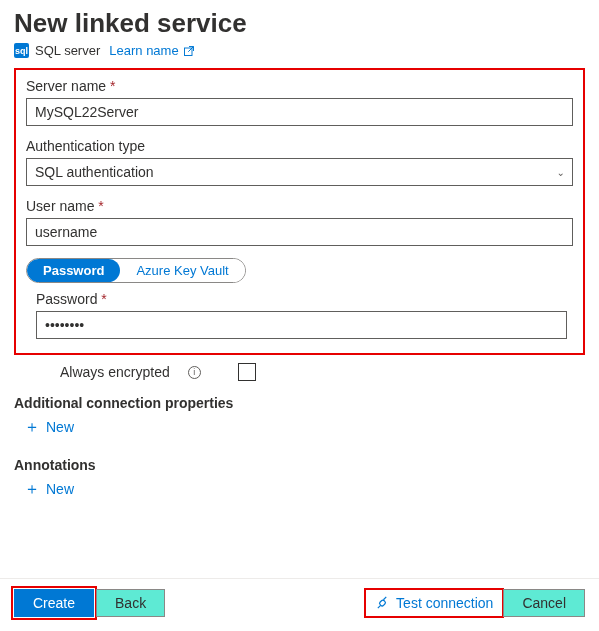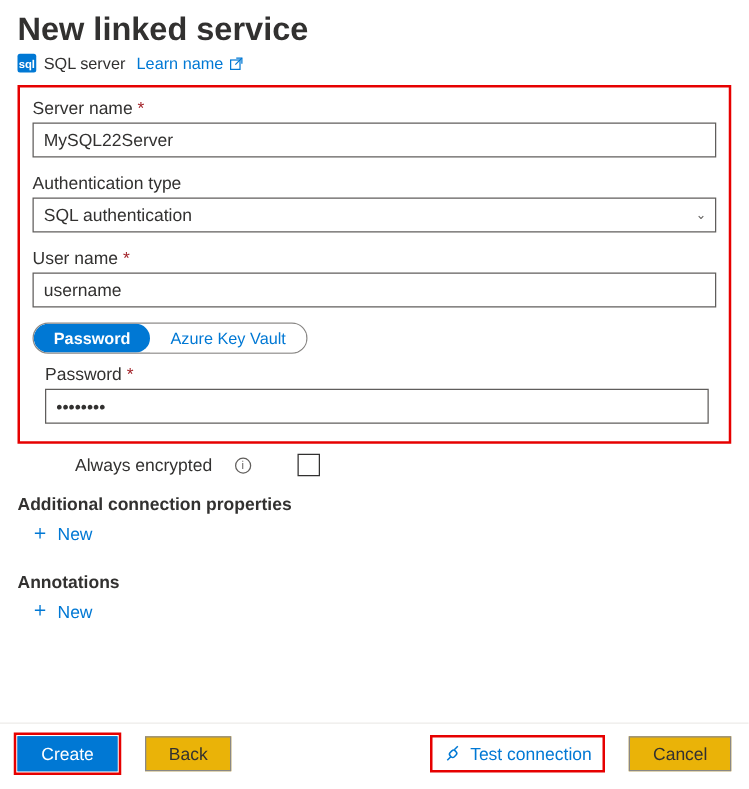--- a/index.html
+++ b/index.html
@@ -149,33 +149,33 @@
       position: absolute;
       bottom: 0; left: 0; right: 0;
       border-top: 1px solid #edebe9;
       padding: 10px 14px 14px 14px;
       display: flex;
       align-items: center;
       justify-content: space-between;
     }
     .btn {
       border: 1px solid #8a8886;
-      background: #eab308;
+      background: #5eead4;
       color: #323130;
       padding: 5px 18px;
       font-size: 14px;
       font-family: inherit;
       cursor: pointer;
     }
     .btn-primary {
       background: #0078d4;
       color: #fff;
       border-color: #0078d4;
     }
-    .btn-row { display: flex; gap: 22px; align-items: center; }
+    .btn-row { display: flex; gap: 2px; align-items: center; }
     .red-outline { outline: 2px solid #e60000; outline-offset: 1px; }
     .test-conn {
       display: inline-flex;
       align-items: center;
       gap: 6px;
       color: #0078d4;
       font-size: 14px;
       padding: 4px 8px;
       cursor: pointer;
     }

